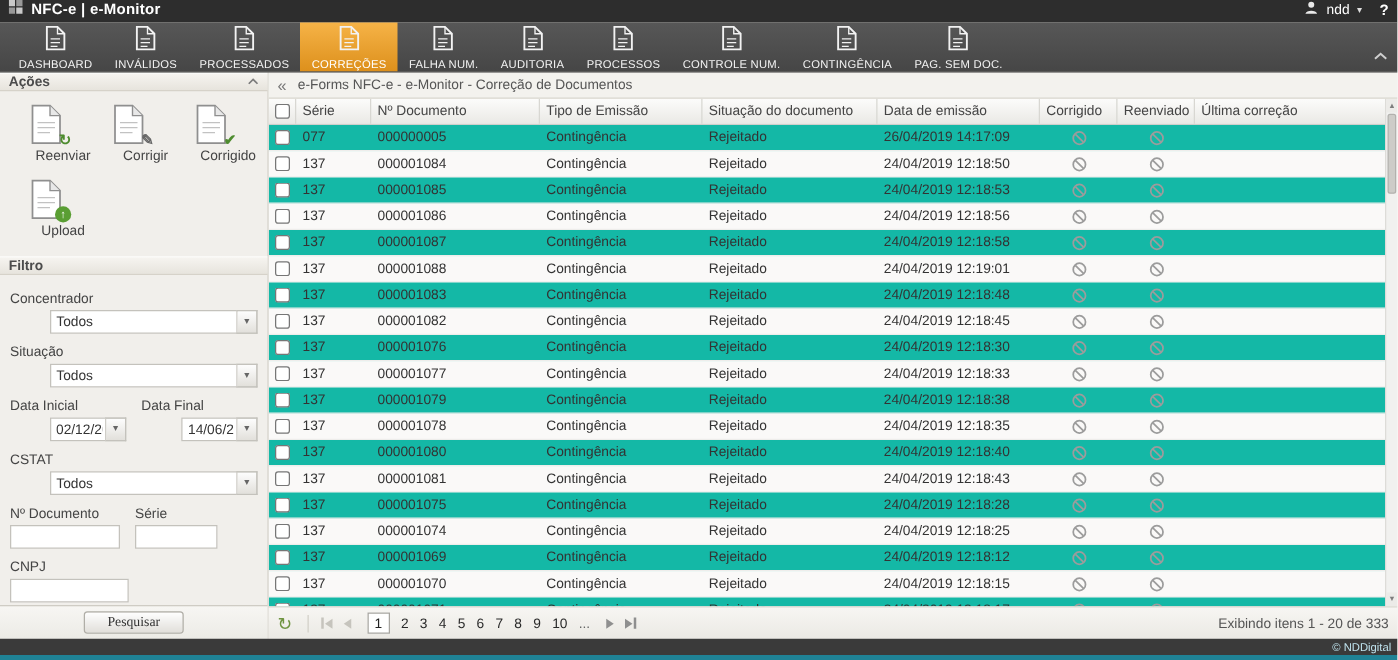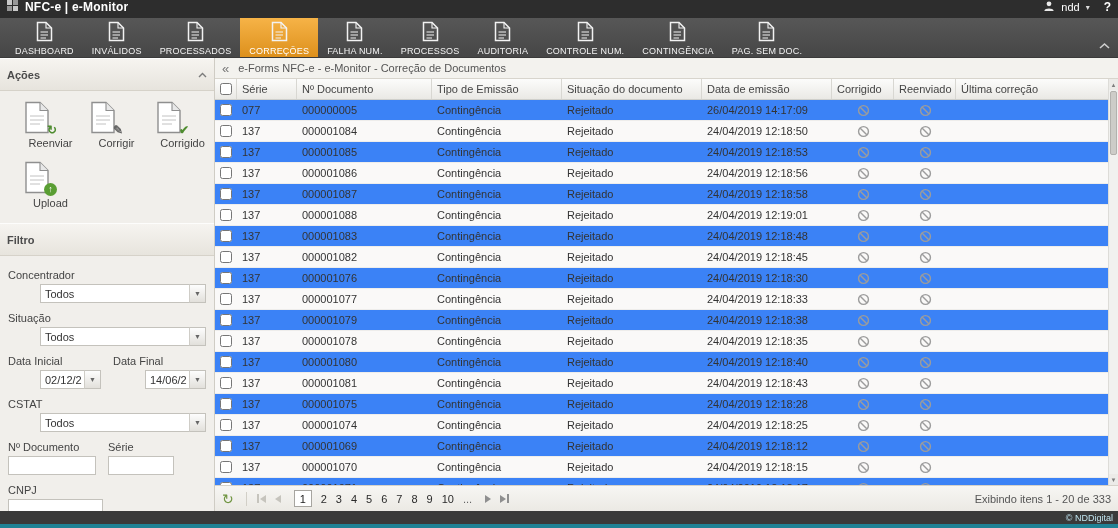--- a/index.html
+++ b/index.html
@@ -22,21 +22,21 @@
   .rtab-label { color:#f3f3f3; font-size:9px; white-space:nowrap; letter-spacing:.2px; }
   .rtab.active { background:linear-gradient(#f6b347,#dd901c); }
   .rtab.active .rtab-label { color:#fff; }
   .ribbon-collapse { position:absolute; right:8px; bottom:5px; cursor:pointer; }
 
   
   .body { height:453px; display:flex; flex:none; }
 
   
   .sidebar { width:215px; background:#f1efeb; border-right:1px solid #cfccc4; display:flex; flex-direction:column; flex:none; }
-  .panel-header { height:33px; flex:none; background:linear-gradient(#f6f4f0,#e7e4dd); border-bottom:1px solid #d6d2c9; border-top:1px solid #fdfdfc; color:#4c4c4c; font-weight:bold; padding:0 7px; display:flex; align-items:center; justify-content:space-between; }
+  .panel-header { height:15px; flex:none; background:linear-gradient(#f6f4f0,#e7e4dd); border-bottom:1px solid #d6d2c9; border-top:1px solid #fdfdfc; color:#4c4c4c; font-weight:bold; padding:0 7px; display:flex; align-items:center; justify-content:space-between; }
   .actions { padding:10px 5px 2px; display:flex; flex-wrap:wrap; flex:none; }
   .action { width:66px; display:flex; flex-direction:column; align-items:center; gap:3px; margin-bottom:12px; cursor:pointer; }
   .act-icon { position:relative; width:30px; height:33px; }
   .act-icon .overlay { position:absolute; right:-4px; bottom:-2px; font-size:12px; font-weight:bold; color:#4e8c2f; line-height:1; }
   .act-icon .overlay.gray { color:#666; }
   .act-icon .overlay.circle { background:#5a9e33; color:#fff; border-radius:50%; width:13px; height:13px; line-height:13px; font-size:9px; text-align:center; font-weight:bold; }
   .act-label { color:#444;margin-left:25px; }
   .filters { padding:4px 8px 0; flex:none; }
   .f-label { color:#444; margin:9px 0 3px; }
   .f-row { display:flex; gap:12px; }
@@ -50,21 +50,21 @@
   
   .main { flex:1; min-width:0; display:flex; flex-direction:column; background:#fff; }
   .breadcrumb-bar { height:21px; flex:none; background:#f3f2ee; border-bottom:1px solid #d8d5cd; display:flex; align-items:center; gap:9px; padding:0 7px; color:#555; }
   .crumb-collapse { color:#777; font-size:13px; cursor:pointer; line-height:1; }
 
   .grid-wrap { flex:1; position:relative; overflow:hidden; }
   .grid-header { display:flex; height:21px; margin-right:10px; background:linear-gradient(#fcfcfb,#eaE9e5); border-bottom:1px solid #cfcfcb; }
   .grid-header .gcell { border-right:1px solid #d8d7d2; color:#444; line-height:20px; }
   .gcell { padding:0 5px; white-space:nowrap; overflow:hidden; flex:none; line-height:21px; }
   .grid-body { margin-right:10px; overflow:hidden; position:absolute; top:21px; bottom:0; left:0; right:0; }
-  .grow { display:flex; height:21px; border-bottom:1px solid #eeedeb; background:#3b82f6; cursor:default; }
+  .grow { display:flex; height:21px; border-bottom:1px solid #eeedeb; background:#14b8a6; cursor:default; }
   .grow:nth-child(even) { background:#faf9f8; }
   .c-check { width:22px; display:flex; align-items:center; justify-content:center; padding:0; }
   .c-check input { width:12px; height:12px; margin:0; }
   .c-serie { width:60px; }
   .c-doc   { width:135px; }
   .c-tipo  { width:130px; }
   .c-sit   { width:140px; }
   .c-data  { width:130px; }
   .c-corr  { width:62px; }
   .c-reenv { width:62px; }
@@ -174,31 +174,31 @@
           <span class="rtab-label">FALHA NUM.</span>
         </div>
         <div class="rtab">
           <span class="rtab-icon"><svg width="17" height="21" viewBox="0 0 17 21">
               <path d="M1.5 1.5h8.5l5.5 5.5v12.5h-14z" fill="none" stroke="#f2f2f2" stroke-width="1.5"></path>
               <path d="M10 1.5v5.5h5.5" fill="none" stroke="#f2f2f2" stroke-width="1.1"></path>
               <line x1="4.5" y1="11" x2="12" y2="11" stroke="#f2f2f2"></line>
               <line x1="4.5" y1="14" x2="12" y2="14" stroke="#f2f2f2"></line>
               <line x1="4.5" y1="17" x2="10" y2="17" stroke="#f2f2f2"></line>
             </svg></span>
+          <span class="rtab-label">AUDITORIA</span>
+        </div>
+        <div class="rtab">
+          <span class="rtab-icon"><svg width="17" height="21" viewBox="0 0 17 21">
+              <path d="M1.5 1.5h8.5l5.5 5.5v12.5h-14z" fill="none" stroke="#f2f2f2" stroke-width="1.5"></path>
+              <path d="M10 1.5v5.5h5.5" fill="none" stroke="#f2f2f2" stroke-width="1.1"></path>
+              <line x1="4.5" y1="11" x2="12" y2="11" stroke="#f2f2f2"></line>
+              <line x1="4.5" y1="14" x2="12" y2="14" stroke="#f2f2f2"></line>
+              <line x1="4.5" y1="17" x2="10" y2="17" stroke="#f2f2f2"></line>
+            </svg></span>
           <span class="rtab-label">PROCESSOS</span>
-        </div>
-        <div class="rtab">
-          <span class="rtab-icon"><svg width="17" height="21" viewBox="0 0 17 21">
-              <path d="M1.5 1.5h8.5l5.5 5.5v12.5h-14z" fill="none" stroke="#f2f2f2" stroke-width="1.5"></path>
-              <path d="M10 1.5v5.5h5.5" fill="none" stroke="#f2f2f2" stroke-width="1.1"></path>
-              <line x1="4.5" y1="11" x2="12" y2="11" stroke="#f2f2f2"></line>
-              <line x1="4.5" y1="14" x2="12" y2="14" stroke="#f2f2f2"></line>
-              <line x1="4.5" y1="17" x2="10" y2="17" stroke="#f2f2f2"></line>
-            </svg></span>
-          <span class="rtab-label">AUDITORIA</span>
         </div>
         <div class="rtab">
           <span class="rtab-icon"><svg width="17" height="21" viewBox="0 0 17 21">
               <path d="M1.5 1.5h8.5l5.5 5.5v12.5h-14z" fill="none" stroke="#f2f2f2" stroke-width="1.5"></path>
               <path d="M10 1.5v5.5h5.5" fill="none" stroke="#f2f2f2" stroke-width="1.1"></path>
               <line x1="4.5" y1="11" x2="12" y2="11" stroke="#f2f2f2"></line>
               <line x1="4.5" y1="14" x2="12" y2="14" stroke="#f2f2f2"></line>
               <line x1="4.5" y1="17" x2="10" y2="17" stroke="#f2f2f2"></line>
             </svg></span>
           <span class="rtab-label">CONTROLE NUM.</span>

